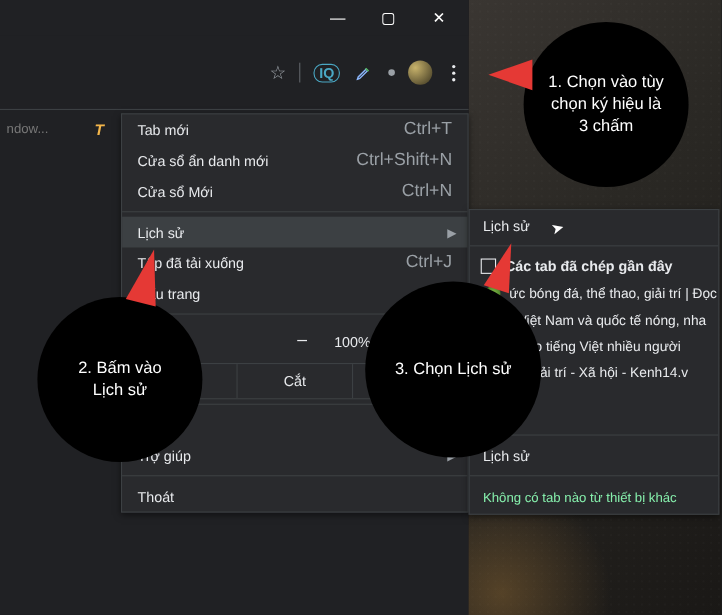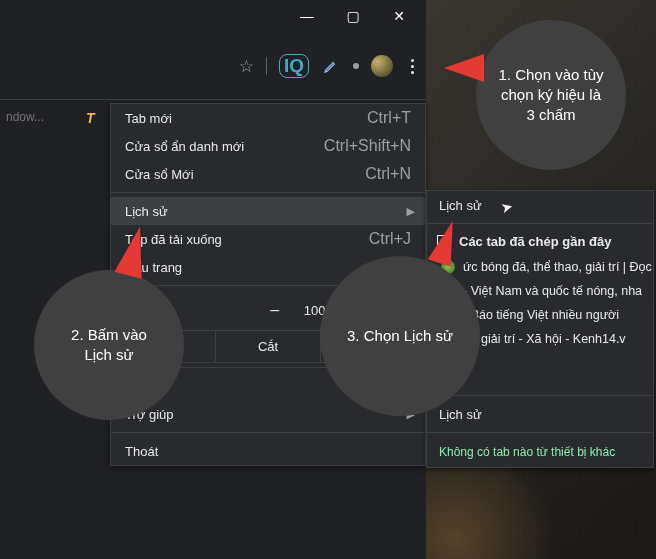--- a/index.html
+++ b/index.html
@@ -11,21 +11,21 @@
   .desktop-bg .glow { position:absolute; bottom:-80px; right:100px; width:200px; height:200px; border-radius:50%; background: radial-gradient(circle, rgba(180,130,60,.35), transparent 70%); }
 
   
   .window { position: absolute; top: 0; left: 0; width: 426px; height: 559px; background: #202124; }
   .titlebar { position:absolute; top:0; left:0; right:0; height:32px; display:flex; justify-content:flex-end; align-items:center; background:#202124; padding-right:4px; }
   .win-btn { width:46px; height:28px; display:flex; align-items:center; justify-content:center; color:#fff; font-size:14px; }
 
   
   .addr-row { position:absolute; top:46px; left:0; width:426px; height:40px; display:flex; align-items:center; justify-content:flex-end; padding:0 6px; gap:12px; color:#9aa0a6; }
   .addr-left { flex:1; display:flex; justify-content:flex-end; align-items:center; gap:10px; }
-  .iq-badge { color:#4aa8c4; font-weight:bold; font-size:19px; border:1px solid #4aa8c4; border-radius:8px; padding:0 4px; }
+  .iq-badge { color:#4aa8c4; font-weight:bold; font-size:13px; border:1px solid #4aa8c4; border-radius:8px; padding:0 4px; }
   .avatar { width:22px; height:22px; border-radius:50%; background: radial-gradient(circle at 30% 30%, #c7b26b, #3a3420); }
   .three-dots { display:flex; flex-direction:column; gap:3px; padding:4px 6px; }
   .three-dots span { width:3px; height:3px; border-radius:50%; background:#e8eaed; }
   .pencil { width:20px; height:20px; display:flex; align-items:center; justify-content:center; color:#8ab4f8; font-size:15px;}
   .sep-v { width:1px; height:18px; background:#5f6368; }
 
   
   .tab-frag { position:absolute; top:110px; left:6px; color:#777; font-size:12px; }
   .tab-icon-t { position:absolute; top:110px; left:86px; color:#f2b54a; font-weight:bold; font-style:italic; font-size:14px;}
   .tab-divider { position:absolute; top:99px; left:0; width:426px; height:1px; background:#3c4043; }
@@ -52,36 +52,36 @@
   .submenu .section-head { display:flex; align-items:center; gap:8px; padding:6px 10px; font-weight:600; }
   .submenu .sq-icon { width:14px; height:14px; border:1.5px solid #e8eaed; }
   .submenu .hist-item { display:flex; align-items:center; gap:8px; padding:5px 10px 5px 14px; white-space:nowrap; overflow:hidden; font-size:12.5px;}
   .submenu .favicon { width:14px; height:14px; border-radius:50%; background:#6b7280; flex-shrink:0; }
   .submenu .cursor { position:absolute; top:8px; left:74px; color:#fff; font-size:14px; transform:rotate(-15deg);}
   .submenu-sep { height:1px; background:#3c4043; margin:4px 0; }
   .submenu .footer { padding:8px 12px; color:#86efac; font-size:12px;}
 
   
   .callout { position:absolute; color:#fff; font-size:15px; text-align:center; display:flex; align-items:center; justify-content:center; line-height:1.35; z-index:50; }
-  .bubble { position:relative; background:#404040; border-radius:50%; display:flex; align-items:center; justify-content:center; padding:12px; }
+  .bubble { position:relative; background:#000000; border-radius:50%; display:flex; align-items:center; justify-content:center; padding:12px; }
   .bubble .txt { max-width: 85%; }
   .tail { position:absolute; width:0; height:0; }
 
   
   #c1 { top:20px; left:476px; }
   #c1 .bubble { width:150px; height:150px; }
   #c1 .tail { left:-32px; top:34px; border-top:14px solid transparent; border-bottom:14px solid transparent; border-right:40px solid #e53935; }
 
   
   #c2 { top:270px; left:34px;align-items:center; }
   #c2 .bubble { width:150px; height:150px; }
   #c2 .tail { right:36px; top:-44px; border-left:14px solid transparent; border-right:14px solid transparent; border-bottom:50px solid #e53935; transform:rotate(14deg);}
 
   
-  #c3 { top:256px; left:320px; }
+  #c3 { top:256px; left:332px; }
   #c3 .bubble { width:160px; height:160px; }
   #c3 .tail { right:22px; top:-36px; border-left:12px solid transparent; border-right:12px solid transparent; border-bottom:44px solid #e53935; transform:rotate(18deg);}
 
   .star { color:#9aa0a6; font-size:17px; }
 </style>
 </head>
 <body>
 
 <div class="desktop-bg">
     <div class="glow"></div>

